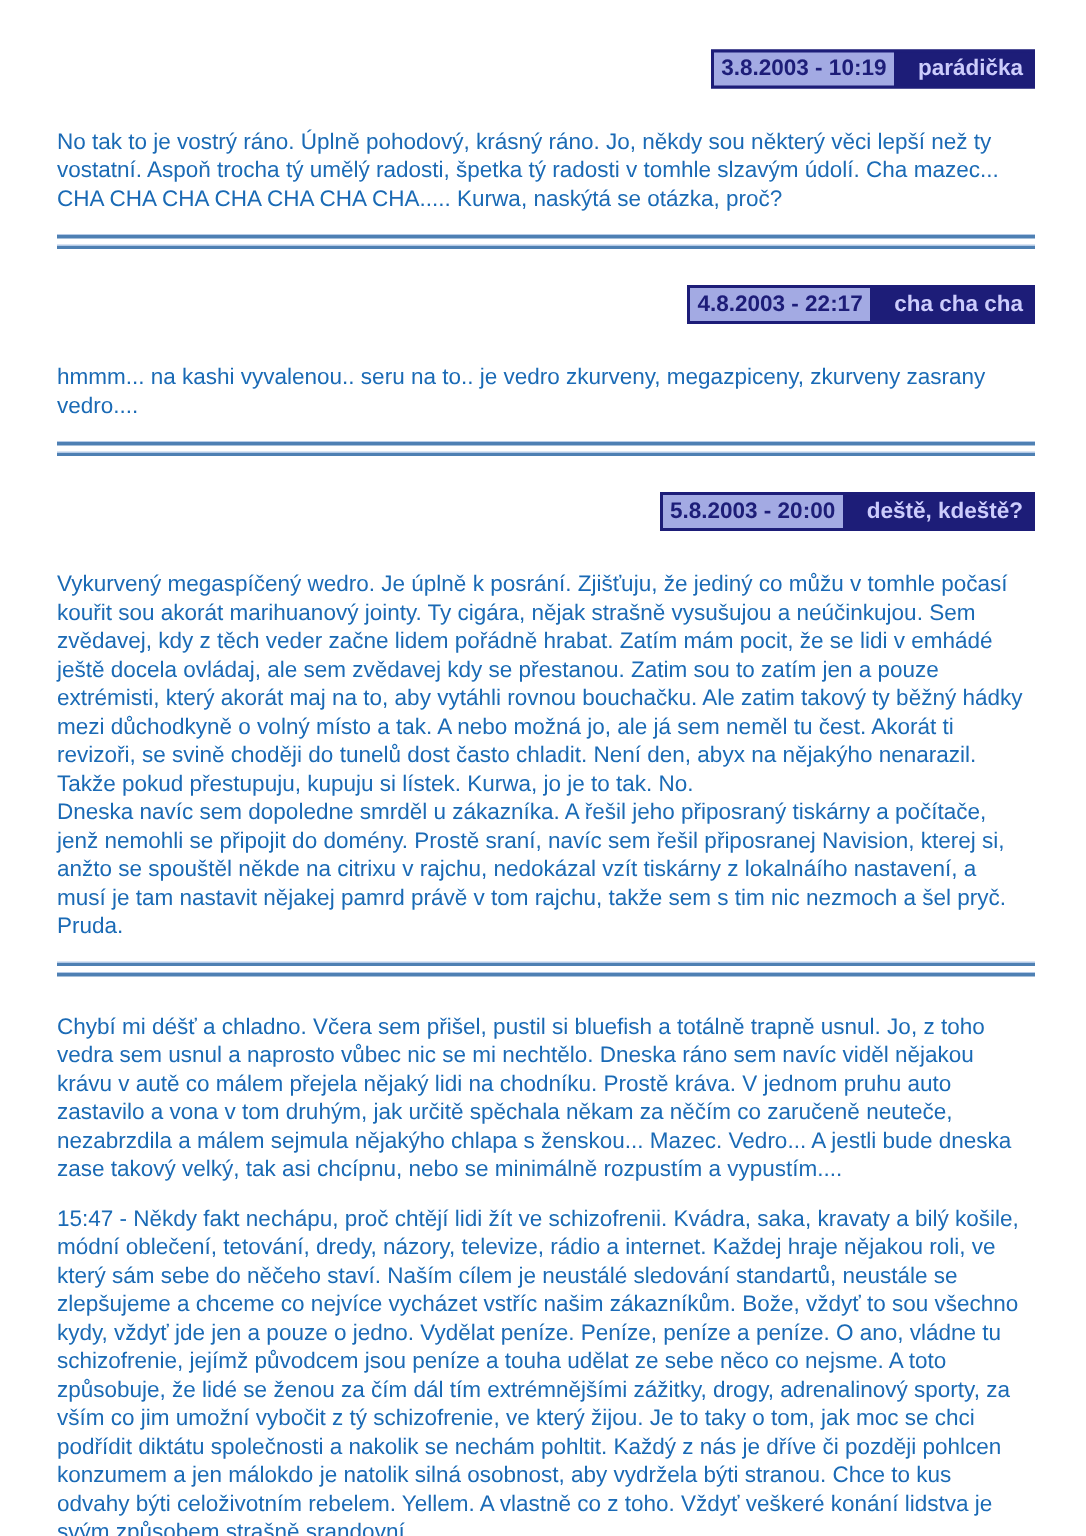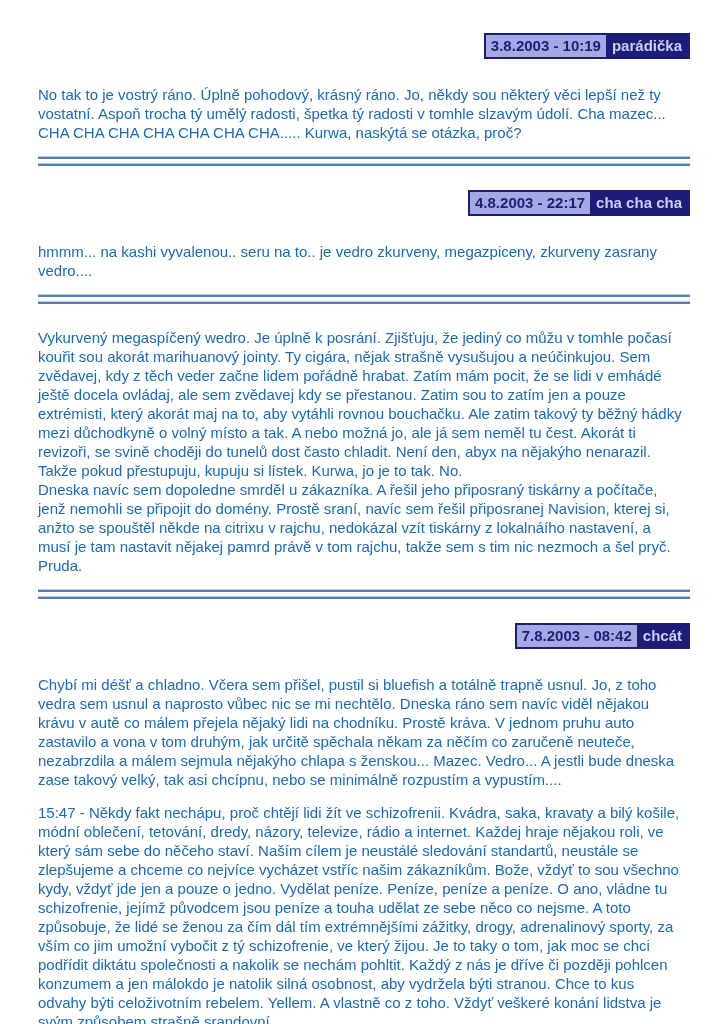--- a/index.html
+++ b/index.html
@@ -23,20 +23,21 @@
     text-align:center;
     padding:2px 0 3px;
     margin:0 0 3px 0;
   }
   .entry-head { text-align:right; margin:0 0 26px 0; }
   .badge {
     display:inline-flex;
     border:2px solid #1d1d78;
     background:#1d1d78;
     vertical-align:top;
+    gap:10px;
   }
   .badge-date {
     background:#a3aae3;
     color:#1d1d78;
     font-weight:bold;
     padding:1px 5px 2px;
     white-space:nowrap;
   }
   .badge-title {
     background:#1d1d78;
@@ -88,35 +89,35 @@
     <div class="entry-body">
       <p class="first">hmmm... na kashi vyvalenou.. seru na to.. je vedro zkurveny, megazpiceny, zkurveny zasrany vedro....</p>
     </div>
     <div class="sep">
       <div class="sep-line"></div>
       <div class="sep-line"></div>
     </div>
   </div>
 
   <div>
+    <div class="entry-head">
+      <span class="badge">
+        <span class="badge-date">5.8.2003 - 20:00</span>
+        <span class="badge-title">deště, kdeště?</span>
+      </span>
+    </div>
     <div class="entry-body">
       <p class="first"><span>Vykurvený megaspíčený wedro. Je úplně k posrání. Zjišťuju, že jediný co můžu v tomhle počasí kouřit sou akorát marihuanový jointy. Ty cigára, nějak strašně vysušujou a neúčinkujou. Sem zvědavej, kdy z těch veder začne lidem pořádně hrabat. Zatím mám pocit, že se lidi v emhádé ještě docela ovládaj, ale sem zvědavej kdy se přestanou. Zatim sou to zatím jen a pouze extrémisti, který akorát maj na to, aby vytáhli rovnou bouchačku. Ale zatim takový ty běžný hádky mezi důchodkyně o volný místo a tak. A nebo možná jo, ale já sem neměl tu čest. Akorát ti revizoři, se svině choději do tunelů dost často chladit. Není den, abyx na nějakýho nenarazil. Takže pokud přestupuju, kupuju si lístek. Kurwa, jo je to tak. No.</span><br><span>Dneska navíc sem dopoledne smrděl u zákazníka. A řešil jeho připosraný tiskárny a počítače, jenž nemohli se připojit do domény. Prostě sraní, navíc sem řešil připosranej Navision, kterej si, anžto se spouštěl někde na citrixu v rajchu, nedokázal vzít tiskárny z lokalnáího nastavení, a musí je tam nastavit nějakej pamrd právě v tom rajchu, takže sem s tim nic nezmoch a šel pryč. Pruda.</span></p>
     </div>
     <div class="sep">
       <div class="sep-line"></div>
       <div class="sep-line"></div>
     </div>
   </div>
 
   <div>
-    <div class="entry-head">
-      <span class="badge">
-        <span class="badge-date">7.8.2003 - 08:42</span>
-        <span class="badge-title">chcát</span>
-      </span>
-    </div>
     <div class="entry-body">
       <p class="first">Chybí mi déšť a chladno. Včera sem přišel, pustil si bluefish a totálně trapně usnul. Jo, z toho vedra sem usnul a naprosto vůbec nic se mi nechtělo. Dneska ráno sem navíc viděl nějakou krávu v autě co málem přejela nějaký lidi na chodníku. Prostě kráva. V jednom pruhu auto zastavilo a vona v tom druhým, jak určitě spěchala někam za něčím co zaručeně neuteče, nezabrzdila a málem sejmula nějakýho chlapa s ženskou... Mazec. Vedro... A jestli bude dneska zase takový velký, tak asi chcípnu, nebo se minimálně rozpustím a vypustím....</p>
       <p><b>15:47 -</b> <span>Někdy fakt nechápu, proč chtějí lidi žít ve schizofrenii. Kvádra, saka, kravaty a bilý košile, módní oblečení, tetování, dredy, názory, televize, rádio a internet. Každej hraje nějakou roli, ve který sám sebe do něčeho staví. Naším cílem je neustálé sledování standartů, neustále se zlepšujeme a chceme co nejvíce vycházet vstříc našim zákazníkům. Bože, vždyť to sou všechno kydy, vždyť jde jen a pouze o jedno. Vydělat peníze. Peníze, peníze a peníze. O ano, vládne tu schizofrenie, jejímž původcem jsou peníze a touha udělat ze sebe něco co nejsme. A toto způsobuje, že lidé se ženou za čím dál tím extrémnějšími zážitky, drogy, adrenalinový sporty, za vším co jim umožní vybočit z tý schizofrenie, ve který žijou. Je to taky o tom, jak moc se chci podřídit diktátu společnosti a nakolik se nechám pohltit. Každý z nás je dříve či později pohlcen konzumem a jen málokdo je natolik silná osobnost, aby vydržela býti stranou. Chce to kus odvahy býti celoživotním rebelem. Yellem. A vlastně co z toho. Vždyť veškeré konání lidstva je svým způsobem strašně srandovní.</span></p>
     </div>
   </div>
 
 </div>
 
 </body></html>

